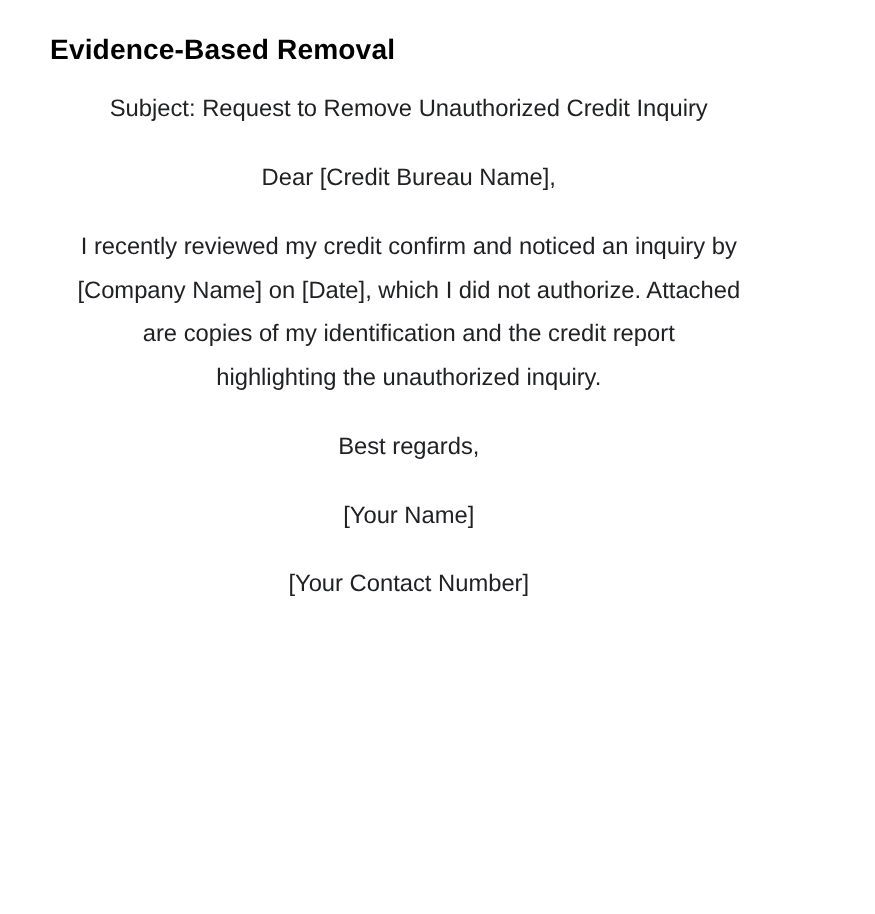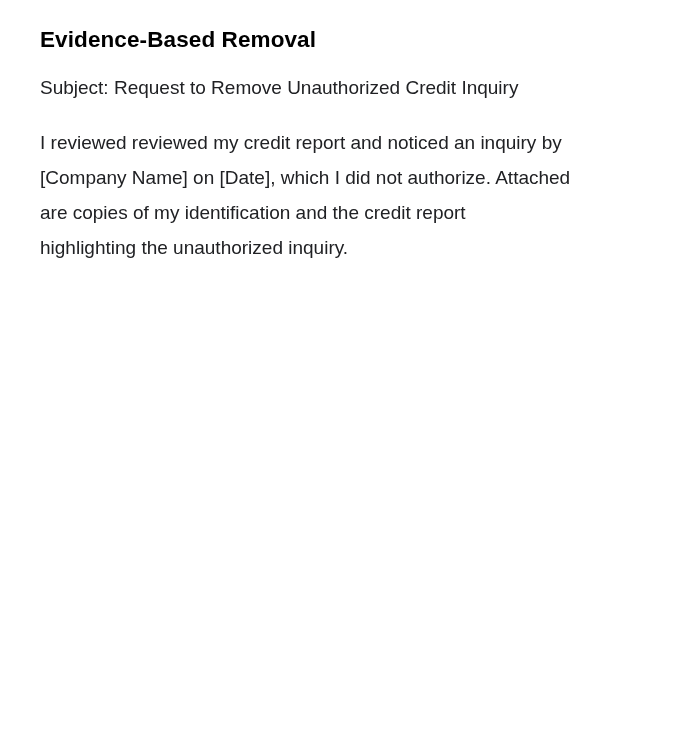--- a/index.html
+++ b/index.html
@@ -23,34 +23,39 @@
     color: #000000;
     letter-spacing: 0.1px;
   }
   .doc-paragraph {
     margin: 0 0 20px 0;
     font-size: 19px;
     line-height: 35px;
     font-weight: 400;
     max-width: 620px;
     white-space: pre-line; 
+    text-align: center;
   }
 </style>
 </head>
 <body>
 
 <div class="doc">
   <h1 class="doc-title">Evidence-Based Removal</h1>
 
   <p class="doc-paragraph">Subject: Request to Remove Unauthorized Credit Inquiry</p>
 
+  <p class="doc-paragraph">Dear [Credit Bureau Name],</p>
 
-  <p class="doc-paragraph">I reviewed reviewed my credit report and noticed an inquiry by
+  <p class="doc-paragraph">I recently reviewed my credit confirm and noticed an inquiry by
 [Company Name] on [Date], which I did not authorize. Attached
 are copies of my identification and the credit report
 highlighting the unauthorized inquiry.</p>
 
 
 
+  <p class="doc-paragraph">Best regards,</p>
+
+  <p class="doc-paragraph">[Your Name]</p>
 
 
-
+  <p class="doc-paragraph">[Your Contact Number]</p>
 </div>
 
 </body></html>

